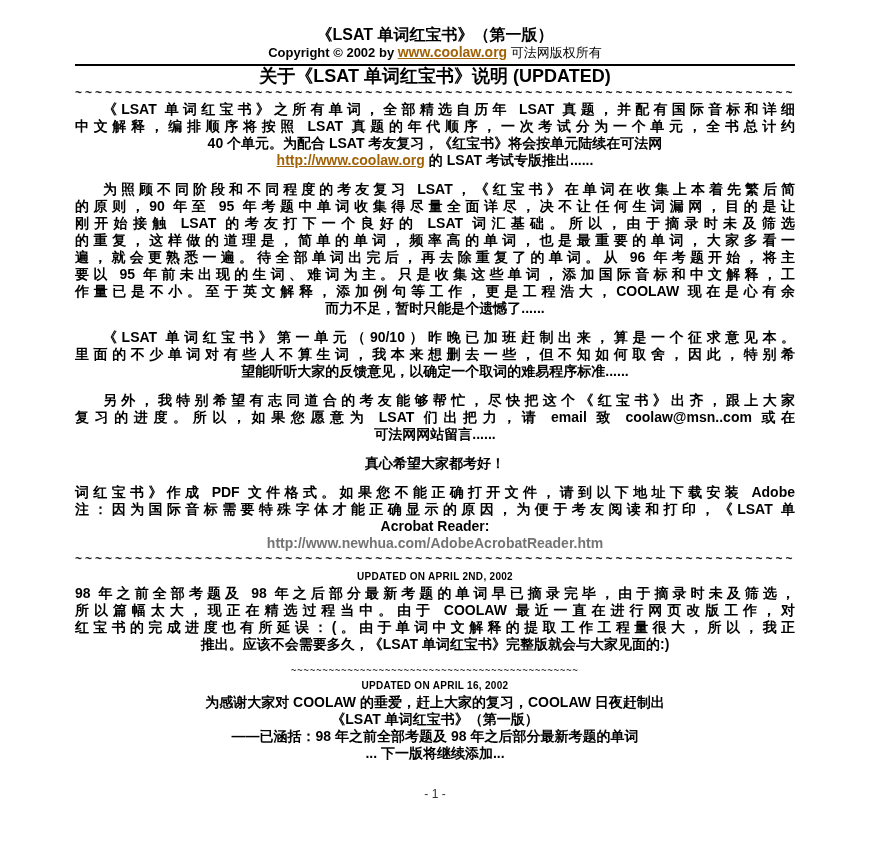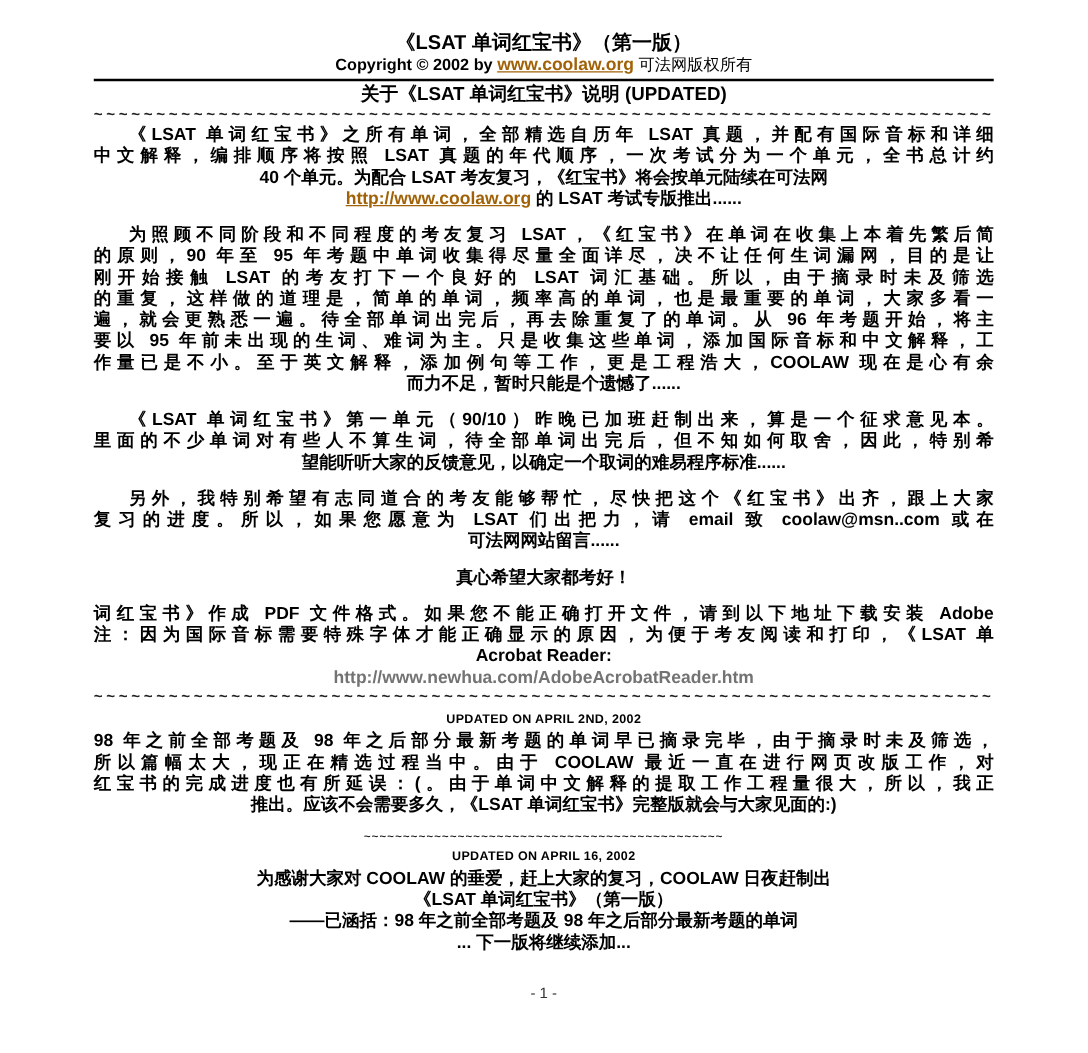--- a/index.html
+++ b/index.html
@@ -15,21 +15,21 @@
   .line{font-size:14px;line-height:17px;font-weight:bold;}
   .j{text-align:justify;text-align-last:justify;}
   .c{text-align:center;text-align-last:center;}
   .indent{text-indent:28px;}
   .blank{height:12px;}
   .rule{border-top:2px solid #000;margin:3px 0 2px 0;height:0;}
   .tildes{overflow:hidden;white-space:nowrap;text-align:center;font-weight:bold;color:#222;}
   .tildes.full{font-size:12px;line-height:15px;letter-spacing:3px;}
   .tildes.small{font-size:9px;line-height:11px;letter-spacing:1px;}
   .k-title{font-size:16px;}
-  .k-heading{font-size:15px;}
+  .k-heading{font-size:18px;}
   .k-heading-en{font-size:10px;letter-spacing:0.3px;}
   .k-copyright{font-size:13px;}
   .k-copyright-cjk{font-size:13px;font-weight:normal;}
   .k-text{}
   .k-link{color:#a16207;text-decoration:underline;cursor:pointer;}
   .k-link-dark{color:#737373;text-decoration:none;cursor:pointer;}
   .footer{
     position:absolute;left:0;right:0;top:787px;
     text-align:center;font-size:12px;font-weight:normal;color:#333;
   }
@@ -52,21 +52,21 @@
       <div class="line j indent"><span class="k-text">为照顾不同阶段和不同程度的考友复习 LSAT，《红宝书》在单词在收集上本着先繁后简</span></div>
       <div class="line j"><span class="k-text">的原则，90 年至 95 年考题中单词收集得尽量全面详尽，决不让任何生词漏网，目的是让</span></div>
       <div class="line j"><span class="k-text">刚开始接触 LSAT 的考友打下一个良好的 LSAT 词汇基础。所以，由于摘录时未及筛选</span></div>
       <div class="line j"><span class="k-text">的重复，这样做的道理是，简单的单词，频率高的单词，也是最重要的单词，大家多看一</span></div>
       <div class="line j"><span class="k-text">遍，就会更熟悉一遍。待全部单词出完后，再去除重复了的单词。从 96 年考题开始，将主</span></div>
       <div class="line j"><span class="k-text">要以 95 年前未出现的生词、难词为主。只是收集这些单词，添加国际音标和中文解释，工</span></div>
       <div class="line j"><span class="k-text">作量已是不小。至于英文解释，添加例句等工作，更是工程浩大，COOLAW 现在是心有余</span></div>
       <div class="line c"><span class="k-text">而力不足，暂时只能是个遗憾了......</span></div>
       <div class="blank"></div>
       <div class="line j indent"><span class="k-text">《LSAT 单词红宝书》第一单元（90/10）昨晚已加班赶制出来，算是一个征求意见本。</span></div>
-      <div class="line j"><span class="k-text">里面的不少单词对有些人不算生词，待全部单词出完后，但不知如何取舍，因此，特别希</span></div>
+      <div class="line j"><span class="k-text">里面的不少单词对有些人不算生词，我本来想删去一些，但不知如何取舍，因此，特别希</span></div>
       <div class="line c"><span class="k-text">望能听听大家的反馈意见，以确定一个取词的难易程序标准......</span></div>
       <div class="blank"></div>
       <div class="line j indent"><span class="k-text">另外，我特别希望有志同道合的考友能够帮忙，尽快把这个《红宝书》出齐，跟上大家</span></div>
       <div class="line j"><span class="k-text">复习的进度。所以，如果您愿意为 LSAT 们出把力，请 email 致 coolaw@msn..com 或在</span></div>
       <div class="line c"><span class="k-text">可法网网站留言......</span></div>
       <div class="blank"></div>
       <div class="line c"><span class="k-text">真心希望大家都考好！</span></div>
       <div class="blank"></div>
       <div class="line j"><span class="k-text">词红宝书》作成 PDF 文件格式。如果您不能正确打开文件，请到以下地址下载安装 Adobe</span></div>
       <div class="line j"><span class="k-text">注：因为国际音标需要特殊字体才能正确显示的原因，为便于考友阅读和打印，《LSAT 单</span></div>

